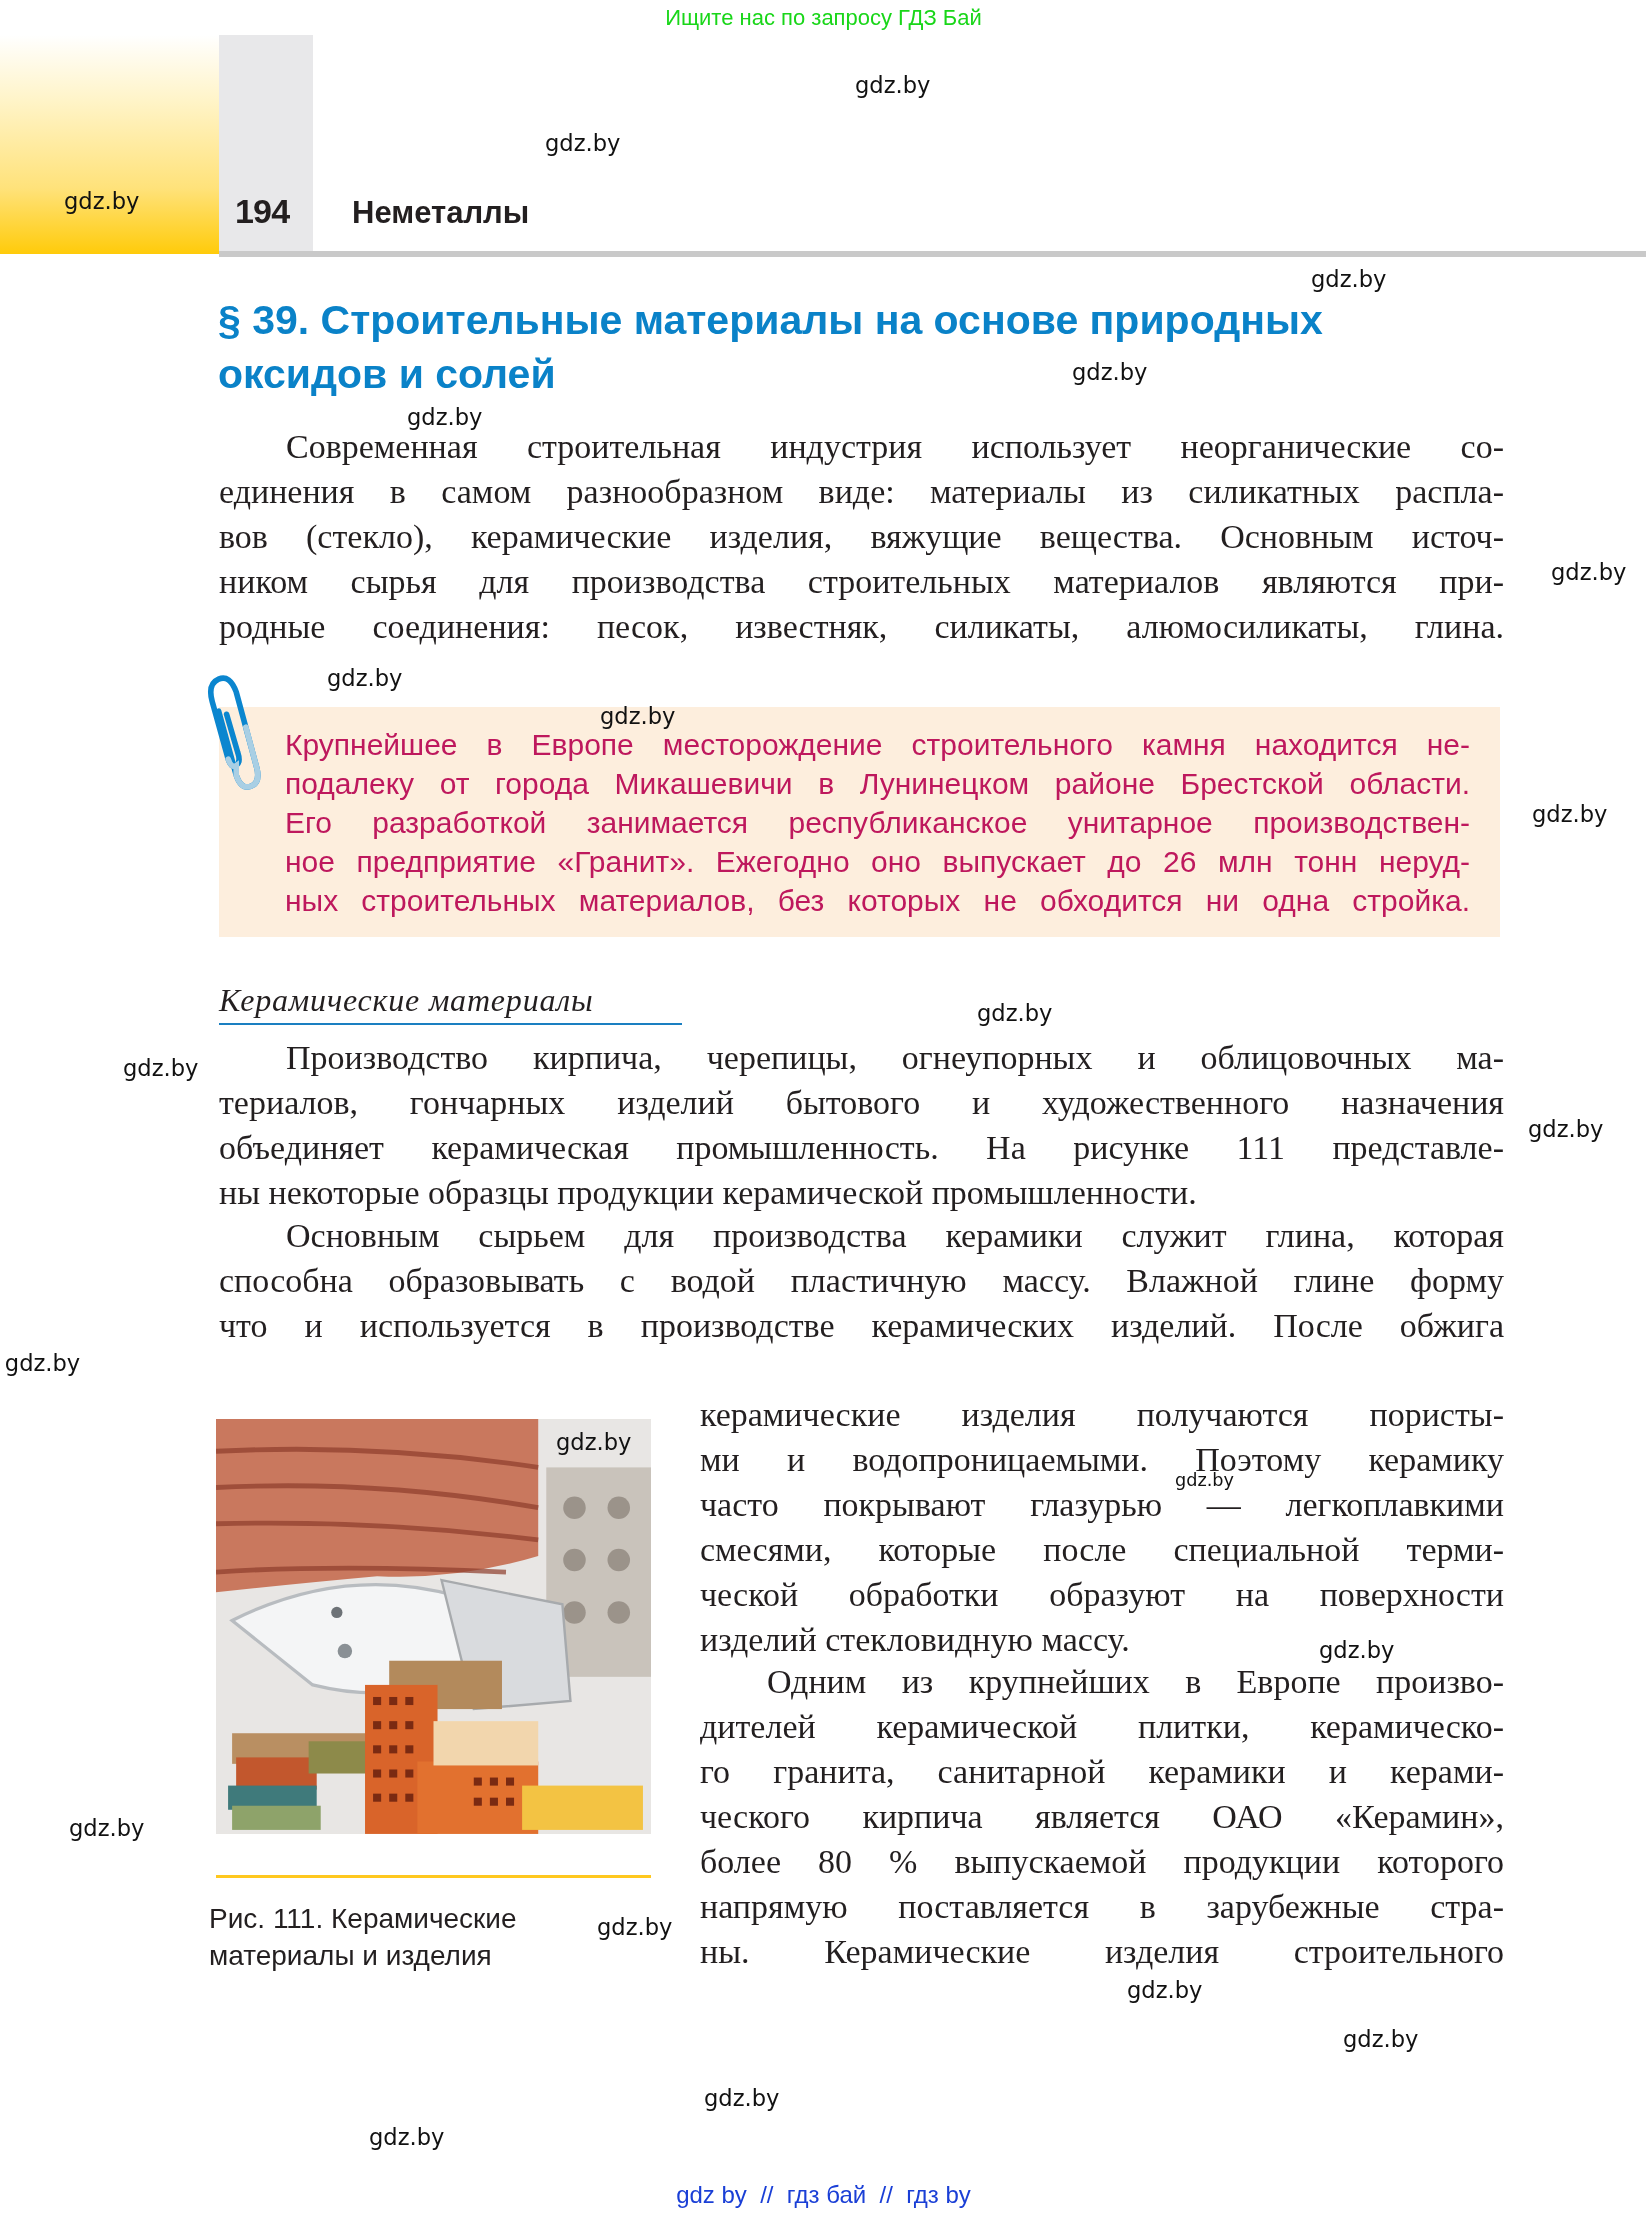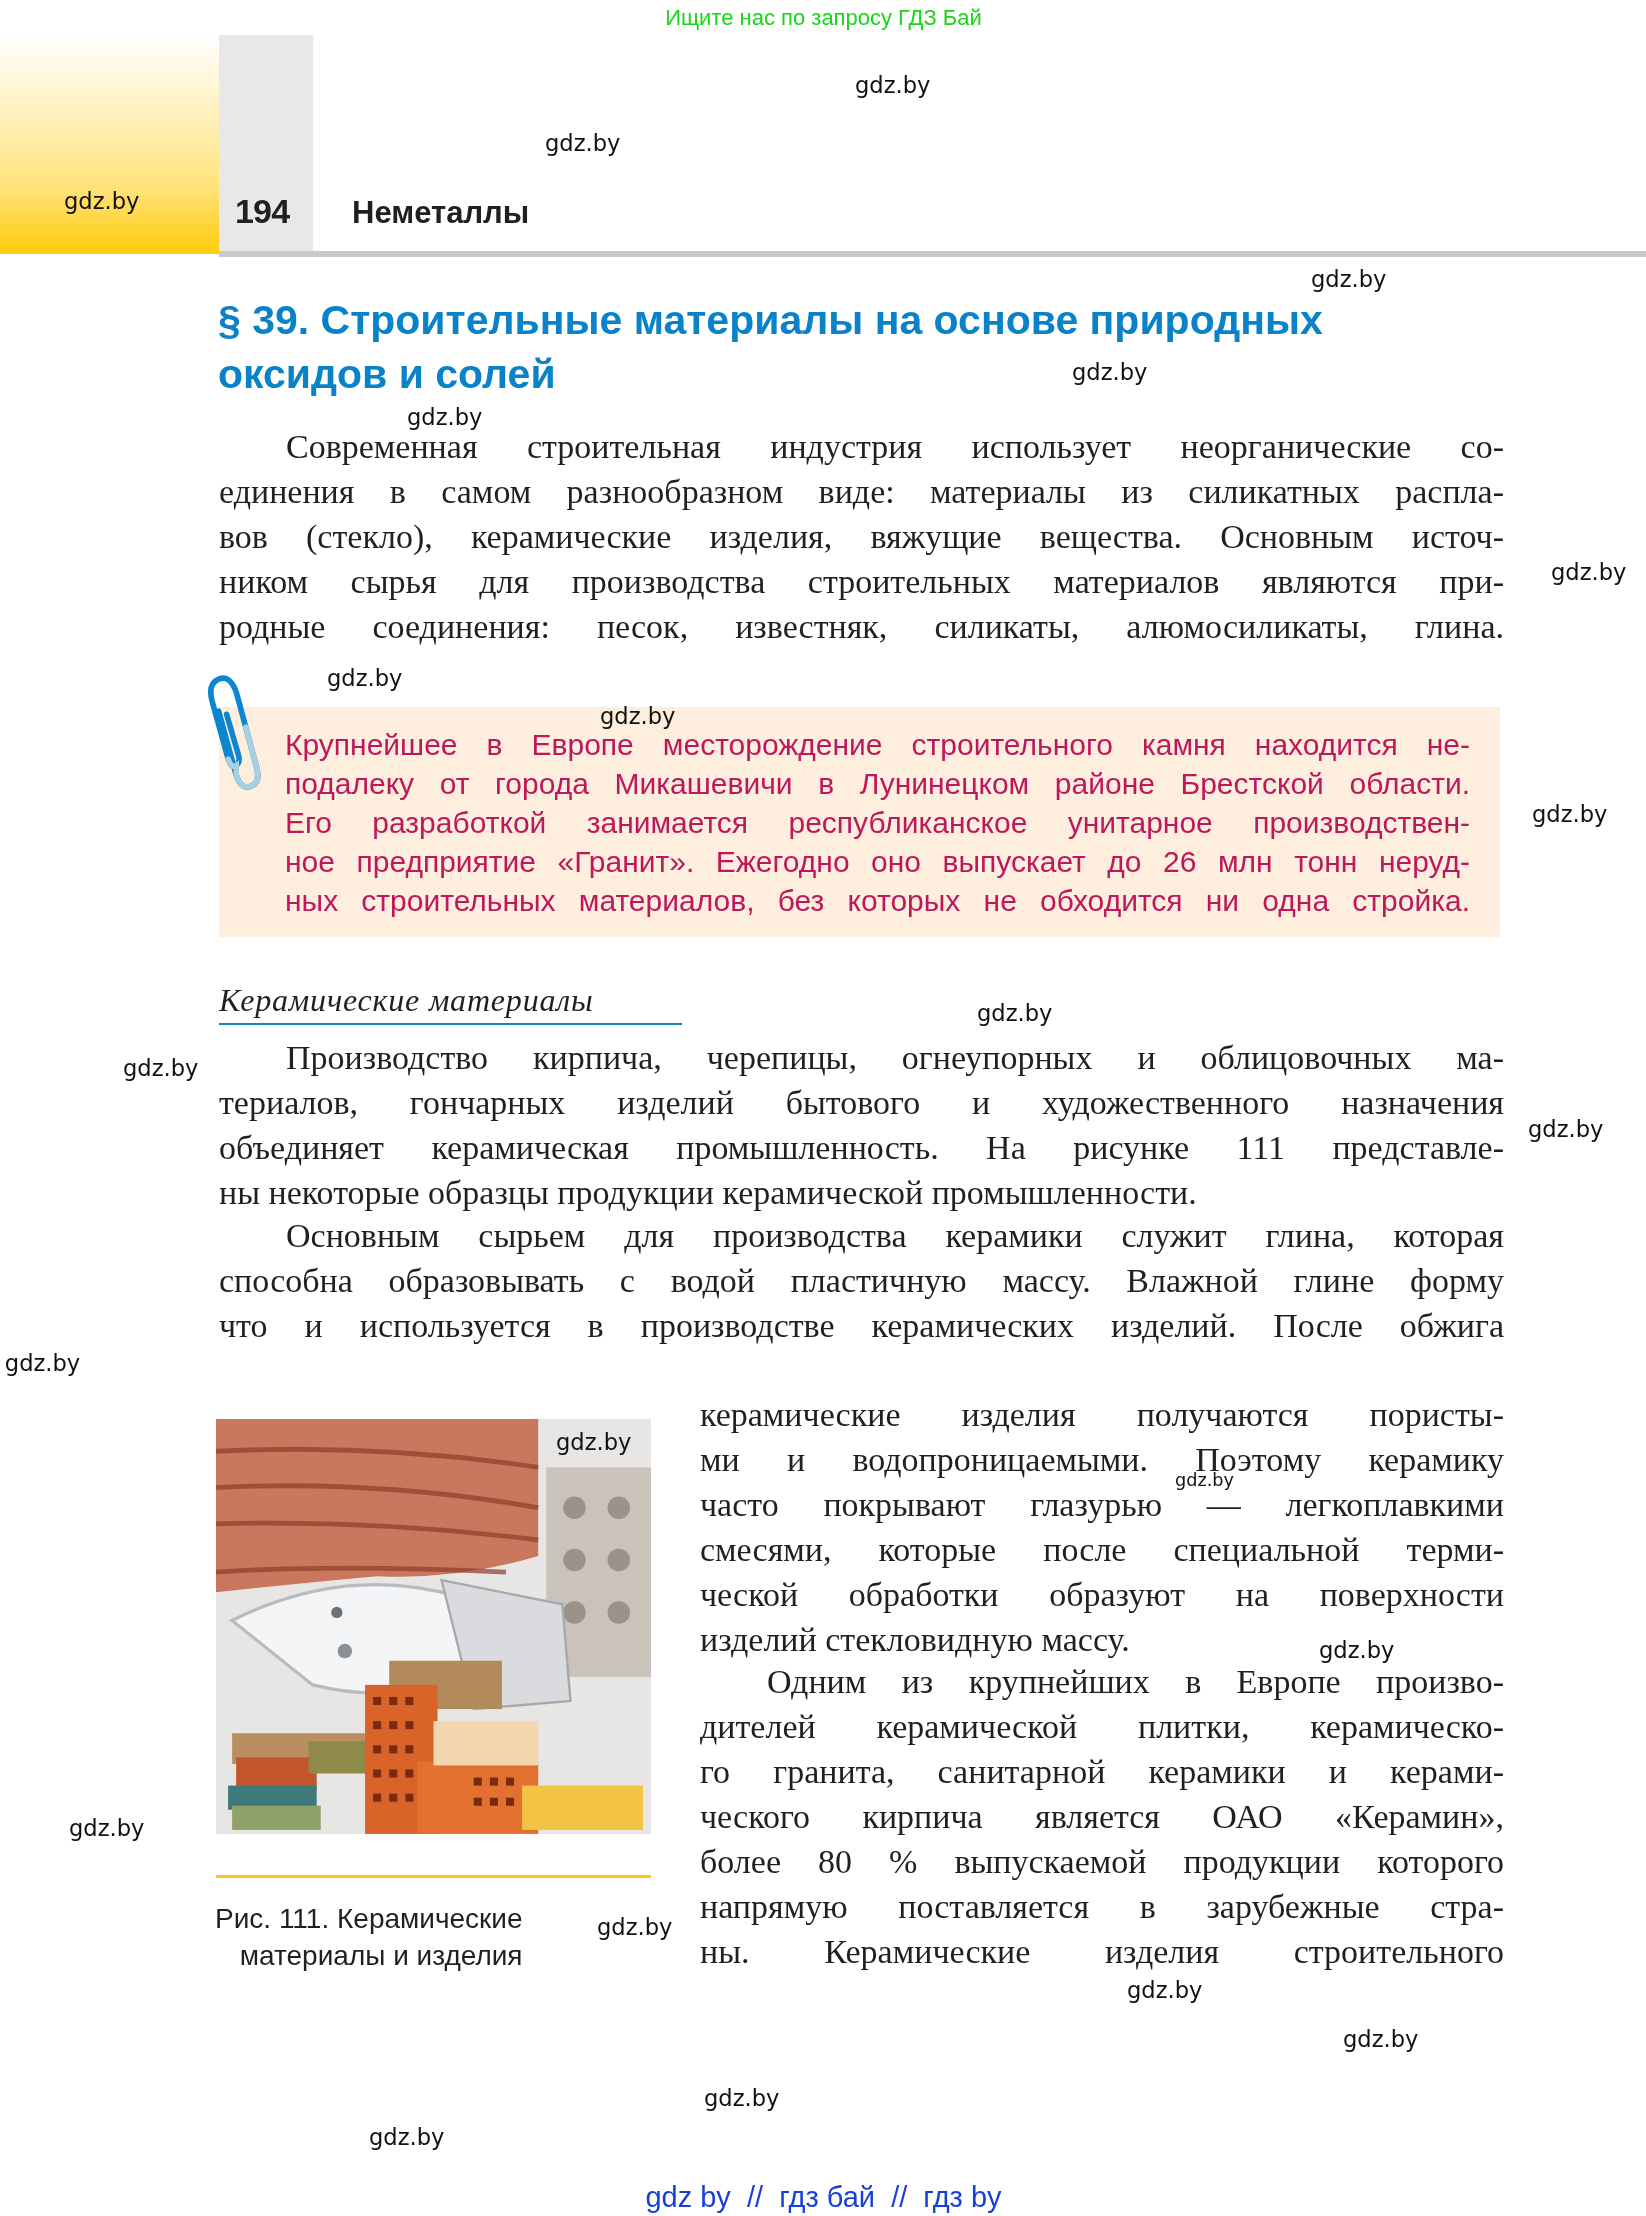--- a/index.html
+++ b/index.html
@@ -66,26 +66,26 @@
     font-family: "Liberation Serif", serif; font-style: italic; font-size: 32px; color: #231f20;
     letter-spacing: 0.8px;
   }
   .sec-rule { position: absolute; left: 219px; top: 1023px; width: 463px; height: 2.4px; background: #1a7fc1; }
   .figure {
     position: absolute; left: 216px; top: 1419px; width: 435px; height: 415px; overflow: hidden;
     background: #e9e6e3;
   }
   .fig-rule { position: absolute; left: 216px; top: 1875px; width: 435px; height: 3.2px; background: #ffc81e; }
   .caption {
-    position: absolute; left: 215px; top: 1900px;
-    font-family: "Liberation Sans", sans-serif; font-size: 28px; line-height: 37px; color: #231f20; text-align: right;
+    position: absolute; left: 209px; top: 1900px;
+    font-family: "Liberation Sans", sans-serif; font-size: 28px; line-height: 37px; color: #231f20;
   }
   .footer {
     position: absolute; left: 0; width: 1647px; top: 2181px; text-align: center;
-    font-family: "Liberation Sans", sans-serif; font-size: 29px; color: #1a3fd6; white-space: pre;
+    font-family: "Liberation Sans", sans-serif; font-size: 24px; color: #1a3fd6; white-space: pre;
   }
 </style>
 </head>
 <body>
 
 <div class="top-banner">Ищите нас по запросу ГДЗ Бай</div>
 
 <div class="yellow-block"></div>
 <div class="gray-block"></div>
 <div class="header-rule"></div>

